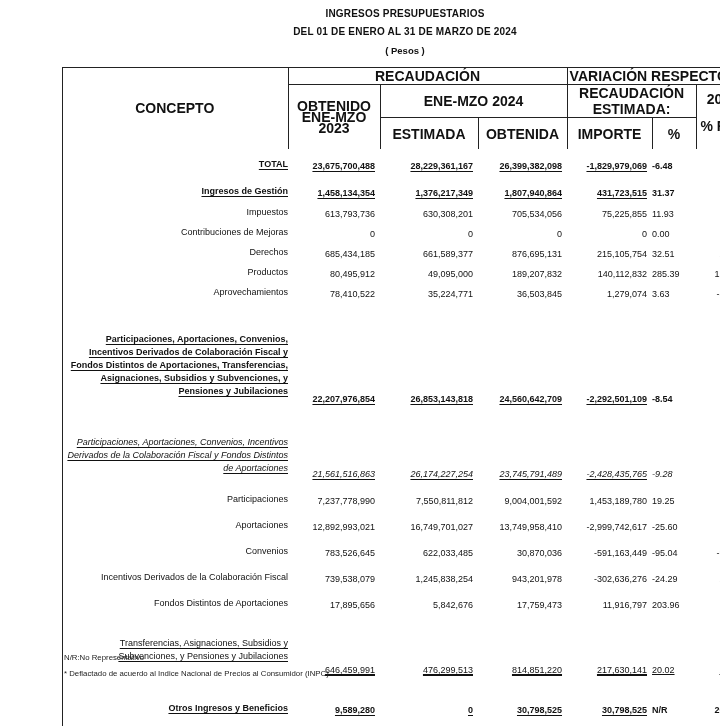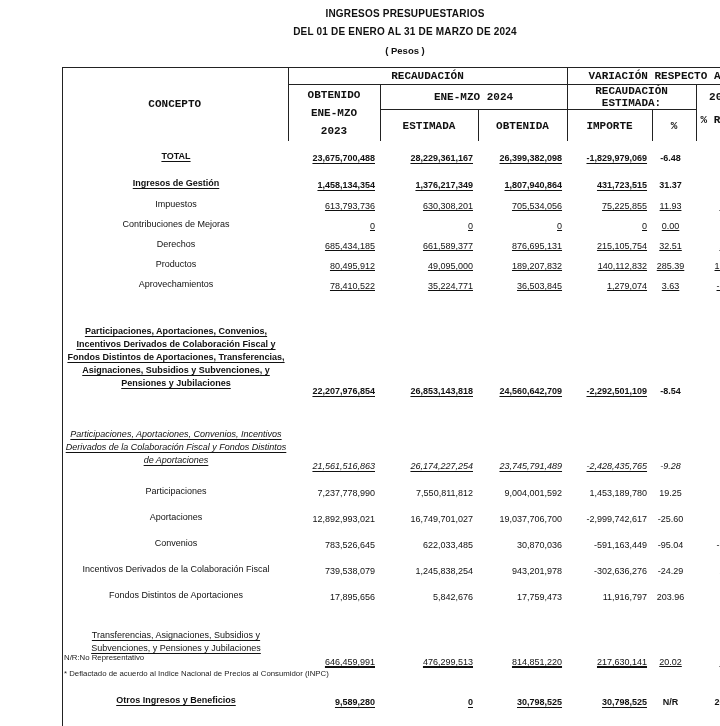--- a/index.html
+++ b/index.html
@@ -16,43 +16,43 @@
   
   table.report {
     position:absolute; left:42px; top:67px; width:686px;
     table-layout:fixed; border-collapse:collapse; font-size:9px; color:#111;
   }
   table.report, table.report th, table.report td { border:0; }
   table.report { outline:1px solid #222; outline-offset:-1px; }
   th, td { padding:0; vertical-align:bottom; overflow:hidden; }
 
   
-  thead th { vertical-align:middle; font-weight:bold; font-size:11px; text-align:center;font-family:Liberation Mono, monospace; }
+  thead th { vertical-align:middle; font-weight:bold; font-size:14px; text-align:center; }
   .h-rowA th { height:17px; }
   .h-rowB th { height:22px; }
   .h-rowC th { height:31px; }
   .bL { border-left:1px solid #222 !important; }
   .bB { border-bottom:1px solid #222 !important; }
   .pre { white-space:pre-line; }
   th.h-concepto { vertical-align:middle; }
-  th.h-obtenido { line-height:18px; }
+  th.h-obtenido { line-height:11px; }
   .h-2023-cell { vertical-align:top; }
   .h-2023-top { display:block; text-align:center; margin-top:6px; font-weight:bold; }
   .h-real { display:block; text-align:left; padding-left:4px; margin-top:11px; font-weight:bold; white-space:nowrap; }
 
   
-  td.c-label { text-align:center; padding-left:2px; border-left:0; }
+  td.c-label { text-align:right; padding-left:2px; border-left:0; }
   td.c-money { text-align:right; padding-right:5px; border-left:1px solid #222; white-space:nowrap; }
-  td.c-pct   { text-align:center; padding-right:7px; border-left:1px solid #222; white-space:nowrap; }
+  td.c-pct   { text-align:left; padding-right:7px; border-left:1px solid #222; white-space:nowrap; }
   td.c-real  { text-align:right; padding-right:6px; border-left:1px solid #222; white-space:nowrap; }
 
   
   tr.r-total   td { height:22px; padding-bottom:6px; }
   tr.r-section td { height:21px; padding-bottom:4px; }
-  tr.r-item    td { height:17px; padding-bottom:3px;text-decoration:underline; }
+  tr.r-item    td { height:17px; padding-bottom:3px; }
   tr.r-group5  td { height:96px; padding-bottom:16px; }
   tr.r-group5  td.c-label { padding-bottom:22px; }
   tr.r-group3  td { height:55px; padding-bottom:6px;font-style:italic; }
   tr.r-group3  td.c-label { padding-bottom:10px; }
   tr.r-item2   td { height:21px; padding-bottom:5px; }
   tr.r-group2  td { height:48px; padding-bottom:8px;text-decoration:underline; }
   tr.r-group2  td.c-label { padding-bottom:20px; }
   tr.r-boldrow td { height:32px; padding-bottom:8px; }
   tr.r-last    td { height:40px; padding-bottom:18px; }
 
@@ -203,21 +203,21 @@
           <td class="c-money"><span>7,550,811,812</span></td>
           <td class="c-money"><span>9,004,001,592</span></td>
           <td class="c-money"><span>1,453,189,780</span></td>
           <td class="c-pct"><span>19.25</span></td>
           <td class="c-real"><span>19.16</span></td>
         </tr>
         <tr class="r-item2">
           <td class="c-label"><span class="lbl">Aportaciones</span></td>
           <td class="c-money"><span>12,892,993,021</span></td>
           <td class="c-money"><span>16,749,701,027</span></td>
-          <td class="c-money"><span>19,037,706,700</span></td>
+          <td class="c-money"><span>13,749,958,410</span></td>
           <td class="c-money"><span>-2,999,742,617</span></td>
           <td class="c-pct"><span>-25.60</span></td>
           <td class="c-real"><span>2.15</span></td>
         </tr>
         <tr class="r-item2">
           <td class="c-label"><span class="lbl">Convenios</span></td>
           <td class="c-money"><span>783,526,645</span></td>
           <td class="c-money"><span>622,033,485</span></td>
           <td class="c-money"><span>30,870,036</span></td>
           <td class="c-money"><span>-591,163,449</span></td>

